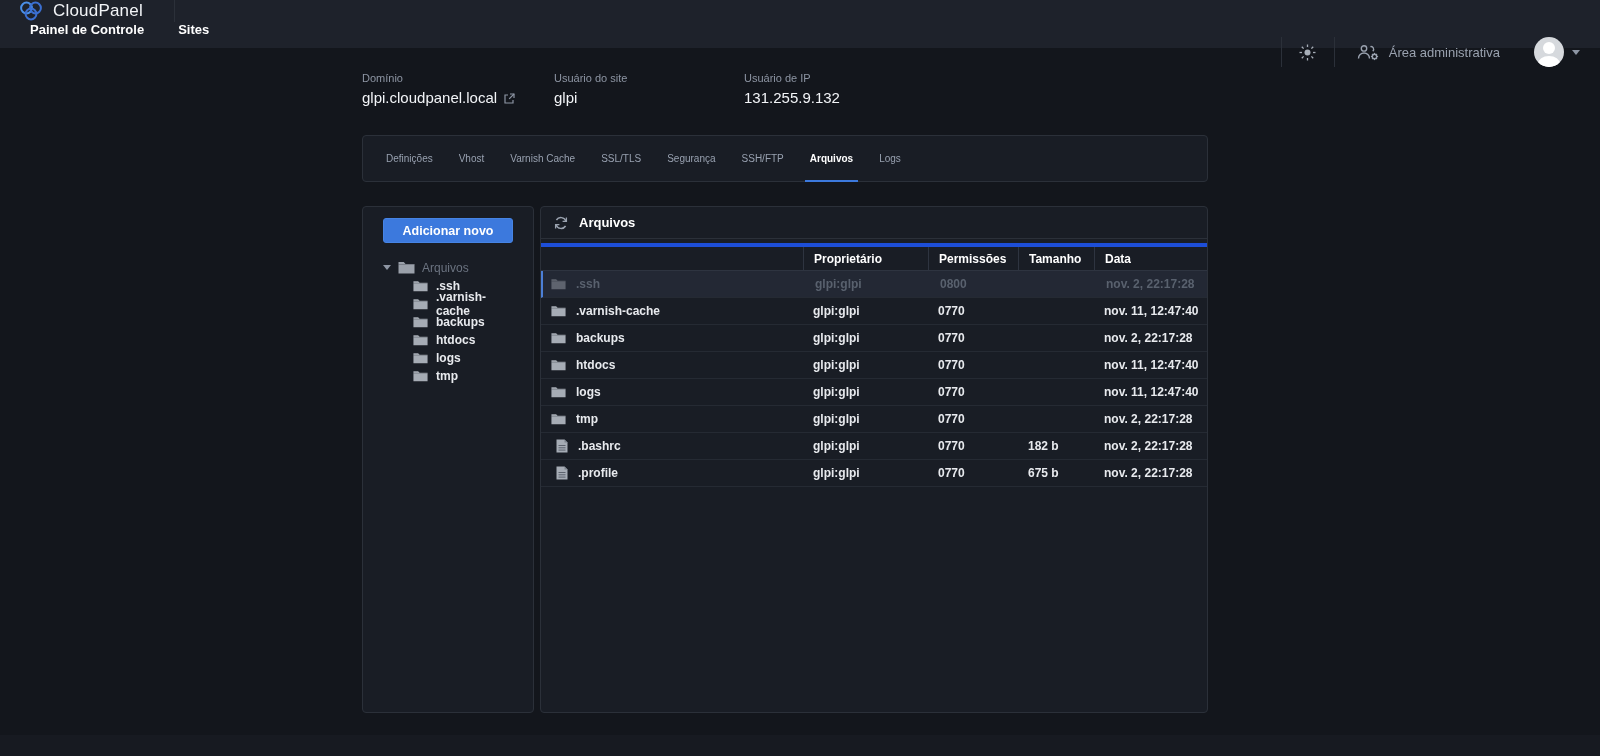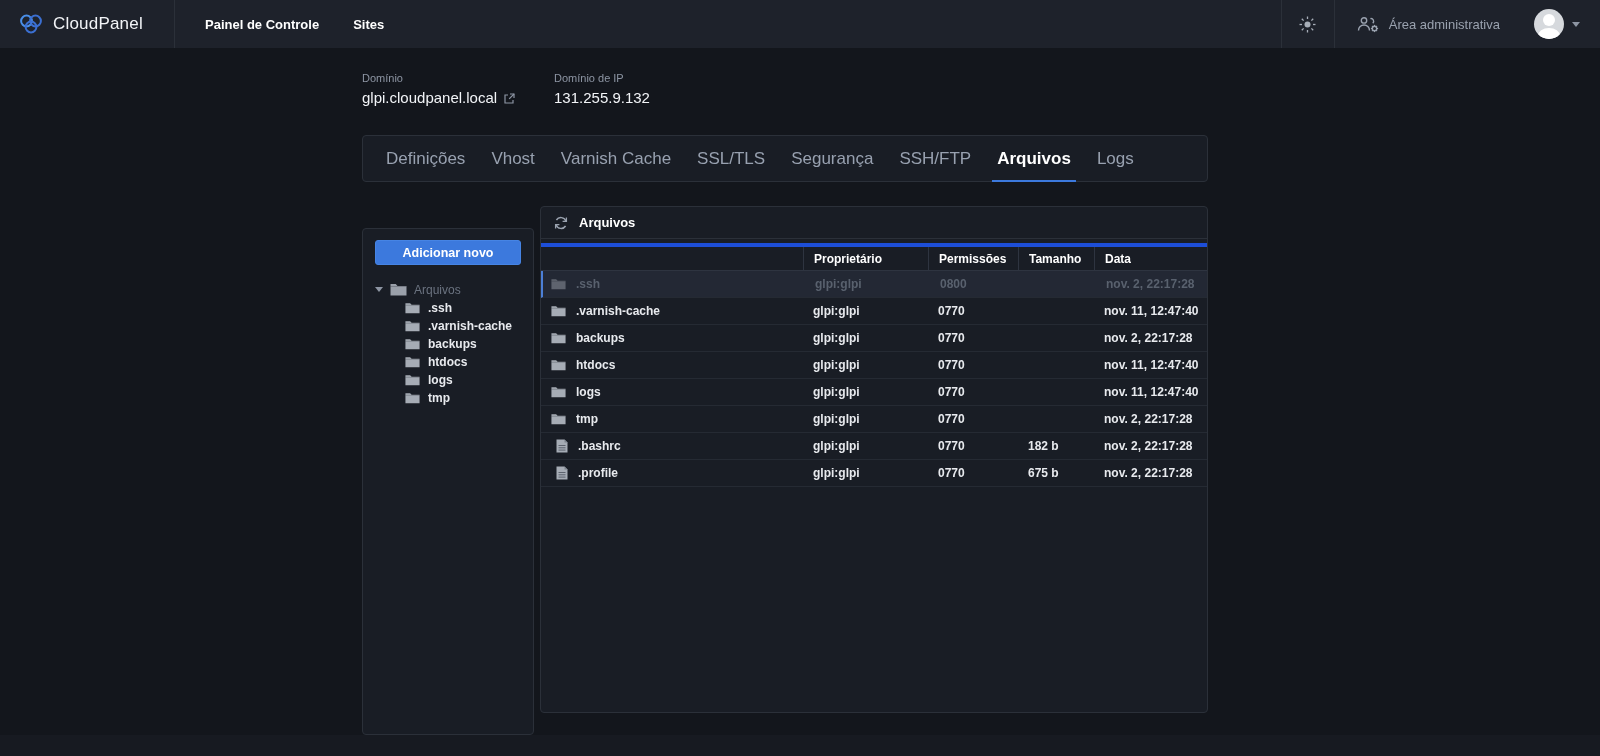--- a/index.html
+++ b/index.html
@@ -6,21 +6,21 @@
   html,body { width:1600px; height:756px; overflow:hidden; }
   body {
     background:#13161c;
     font-family:"Liberation Sans", sans-serif;
     color:#eceef2;
     position:relative;
   }
   
   .navbar{
     height:48px; background:#1e222b; display:flex; align-items:stretch;
-    position:relative; z-index:5;
+    position:relative; z-index:5;flex-direction:column;
   }
   .brand{
     width:175px; display:flex; align-items:center; padding-left:18px;
     border-right:1px solid #2b3039; cursor:pointer;
   }
   .brand-name{ font-size:17px; font-weight:400; color:#f2f4f7; margin-left:9px; letter-spacing:.2px;}
   .nav-links{ display:flex; align-items:center; padding-left:30px; gap:34px;}
   .nav-link{ font-size:13px; font-weight:700; color:#ffffff; cursor:pointer; white-space:nowrap;}
   .nav-right{ margin-left:auto; display:flex; align-items:stretch;}
   .nav-divider{ width:1px; background:#2b3039; }
@@ -40,31 +40,31 @@
   .si-label{ font-size:11px; color:#8d95a3;}
   .si-value{ font-size:15px; color:#f2f4f7; display:flex; align-items:center; gap:7px;}
   .ext-link{ cursor:pointer; display:inline-flex; margin-top:2px;}
   
   .tabs-card{
     position:absolute; left:362px; top:135px; width:846px; height:47px;
     background:#191d25; border:1px solid #2b3039; border-radius:4px;
     display:flex; align-items:stretch; padding:0 10px;
   }
   .tab{
-    display:flex; align-items:center; padding:0 13px; font-size:17px;
+    display:flex; align-items:center; padding:0 13px; font-size:10px;
     color:#98a1b0; cursor:pointer; position:relative; white-space:nowrap;
   }
   .tab.active{ color:#ffffff; font-weight:700;}
   .tab.active::after{
     content:""; position:absolute; left:8px; right:8px; bottom:-1px; height:2px; background:#3c79dd;
   }
   
   .left-panel{
     position:absolute; left:362px; top:206px; width:172px; height:507px;
-    background:#191d25; border:1px solid #2b3039; border-radius:4px; padding:11px 12px;margin-top:22px;
+    background:#191d25; border:1px solid #2b3039; border-radius:4px; padding:11px 20px;
   }
   .add-button{
     width:100%; height:25px; background:#3c79dd; border:1px solid #4684e4; border-radius:3px;
     color:#ffffff; font-size:12.5px; font-weight:700; display:flex; align-items:center; justify-content:center;
     cursor:pointer; font-family:"Liberation Sans", sans-serif;
   }
   .tree{ margin-top:15px; font-size:12px;}
   .tree-root{ display:flex; align-items:center; gap:7px; cursor:pointer; height:19px;}
   .tree-root-label{ color:#6b7380; }
   .tree-children{ margin-left:30px;}
@@ -181,21 +181,25 @@
       <span class="ext-link">
         <svg width="11" height="11" viewBox="0 0 11 11" fill="none" stroke="#8d95a3" stroke-width="1.2">
           <path d="M4 2 H1 V10 H9 V7"></path>
           <path d="M6 1 H10 V5"></path>
           <path d="M10 1 L5.2 5.8"></path>
         </svg>
       </span>
     </span>
   </div>
   <div class="si-field">
-    <span class="si-label">Domínio de IP</span>
+    <span class="si-label">Usuário do site</span>
+    <span class="si-value">glpi</span>
+  </div>
+  <div class="si-field">
+    <span class="si-label">Usuário de IP</span>
     <span class="si-value">131.255.9.132</span>
   </div>
 </div>
 
 <div class="tabs-card" id="tabs">
     <div class="tab">Definições</div>
     <div class="tab">Vhost</div>
     <div class="tab">Varnish Cache</div>
     <div class="tab">SSL/TLS</div>
     <div class="tab">Segurança</div>

